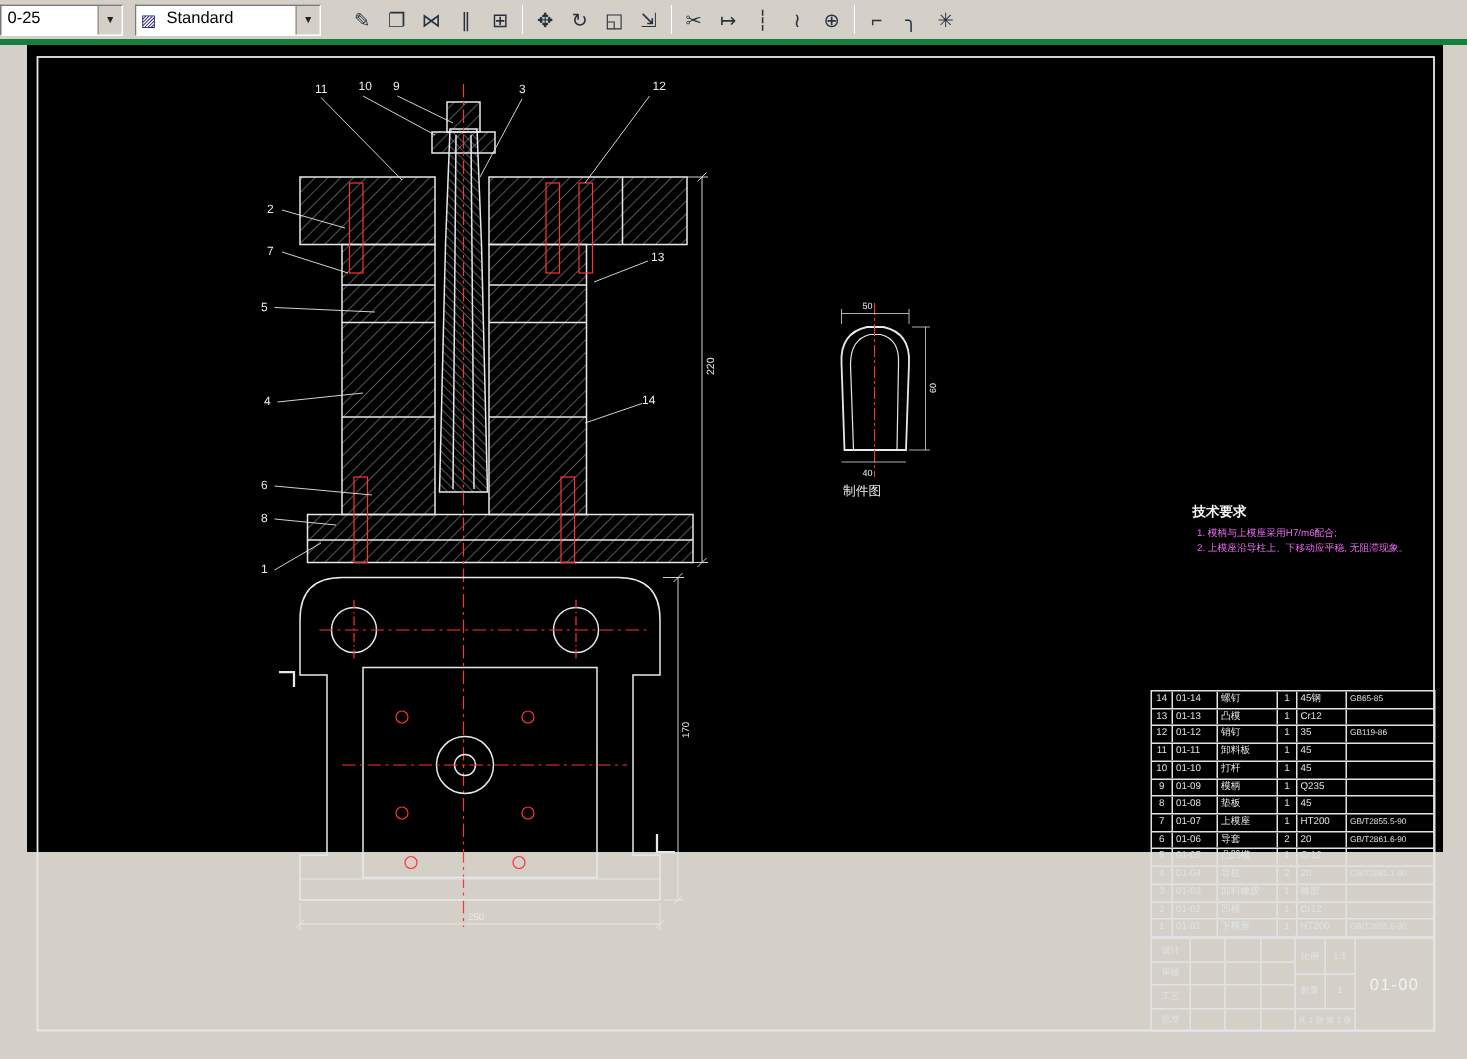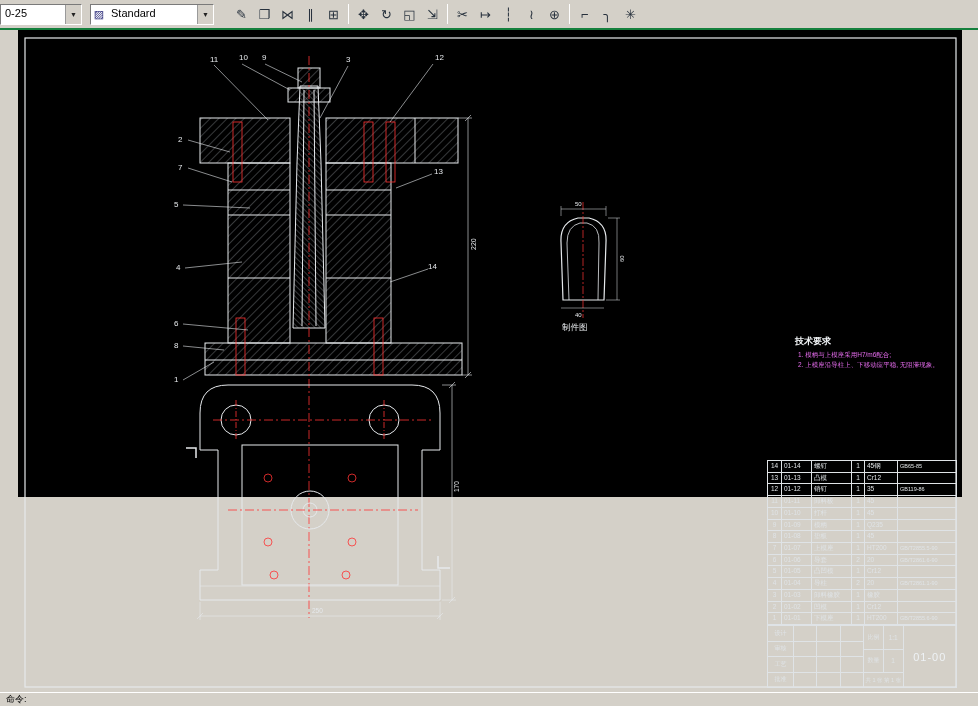--- a/index.html
+++ b/index.html
@@ -2,42 +2,42 @@
 <html><head>
 <meta charset="utf-8">
 <style>
   * { margin:0; padding:0; box-sizing:border-box; }
   html,body { width:978px; height:706px; overflow:hidden; background:#d4d0c8;
               font-family:"Liberation Sans", sans-serif; }
   .app { position:relative; width:978px; height:706px; background:#d4d0c8; }
 
   
   .toolbar { position:absolute; left:0; top:0; width:978px; height:30px;
-             background:#d4d0c8; border-bottom:2px solid #15803d;
+             background:#d4d0c8; border-bottom:4px solid #15803d;
              display:flex; align-items:center; padding:2px 0 2px 0; }
   .combo { display:flex; align-items:stretch; height:21px; background:#fff;
            border:1px solid; border-color:#7a7a7a #fff #fff #7a7a7a; }
   .combo .swatch { width:16px; display:flex; align-items:center; justify-content:center;
                    font-size:11px; color:#1a1a6e; background:#fff; }
   .combo .value { flex:1; font-size:11px; color:#000; padding:2px 4px 0 4px;
                   white-space:nowrap; overflow:hidden; }
   .combo .arrow { width:16px; background:#d4d0c8; border-left:1px solid #9a9a9a;
                   display:flex; align-items:center; justify-content:center;
                   font-size:7px; color:#222; }
   .combo.layer { width:82px; margin-left:0; }
   .combo.style { width:124px; margin-left:8px; }
   .tbar-btns { display:flex; align-items:center; margin-left:16px; }
   .tbtn { width:23px; height:22px; display:flex; align-items:center; justify-content:center;
           font-size:13px; color:#27313d; background:transparent; border:1px solid transparent; }
   .sep { width:1px; height:20px; background:#808080; border-right:1px solid #fff; margin:0 3px; }
 
   
   .gutter-left  { position:absolute; left:0; top:30px; width:18px; height:662px; background:#d4d0c8; }
   .gutter-right { position:absolute; right:0; top:30px; width:16px; height:662px; background:#d4d0c8; }
-  .canvas { position:absolute; left:18px; top:30px; width:944px; height:467px; background:#000; }
+  .canvas { position:absolute; left:18px; top:30px; width:944px; height:538px; background:#000; }
   .canvas svg { position:absolute; left:0; top:0; }
 
   
   .bom { position:absolute; left:749px; top:430px; width:190px; height:165px;
          border:1px solid #dfe3e6; display:flex; flex-direction:column;
          color:#dfe3e6; }
   .bomrow { flex:1; display:flex; border-top:1px solid #dfe3e6; overflow:hidden; }
   .bomrow:first-child { border-top:none; }
   .bomrow > div { border-right:1px solid #dfe3e6; font-size:6.5px; line-height:10.5px;
                   padding-left:2px; white-space:nowrap; overflow:hidden; }
@@ -466,17 +466,14 @@
         <div class="tb-sheet">共 1 张  第 1 张</div>
       </div>
       <div class="tb-right">
         <div class="tb-highlight"></div>
         <div class="tb-number">01-00</div>
       </div>
     </div>
 
   </div>
 
-  <div class="statusbar">
-    <div class="cmd">命令:</div>
-  </div>
 
 </div>
 
 </body></html>

